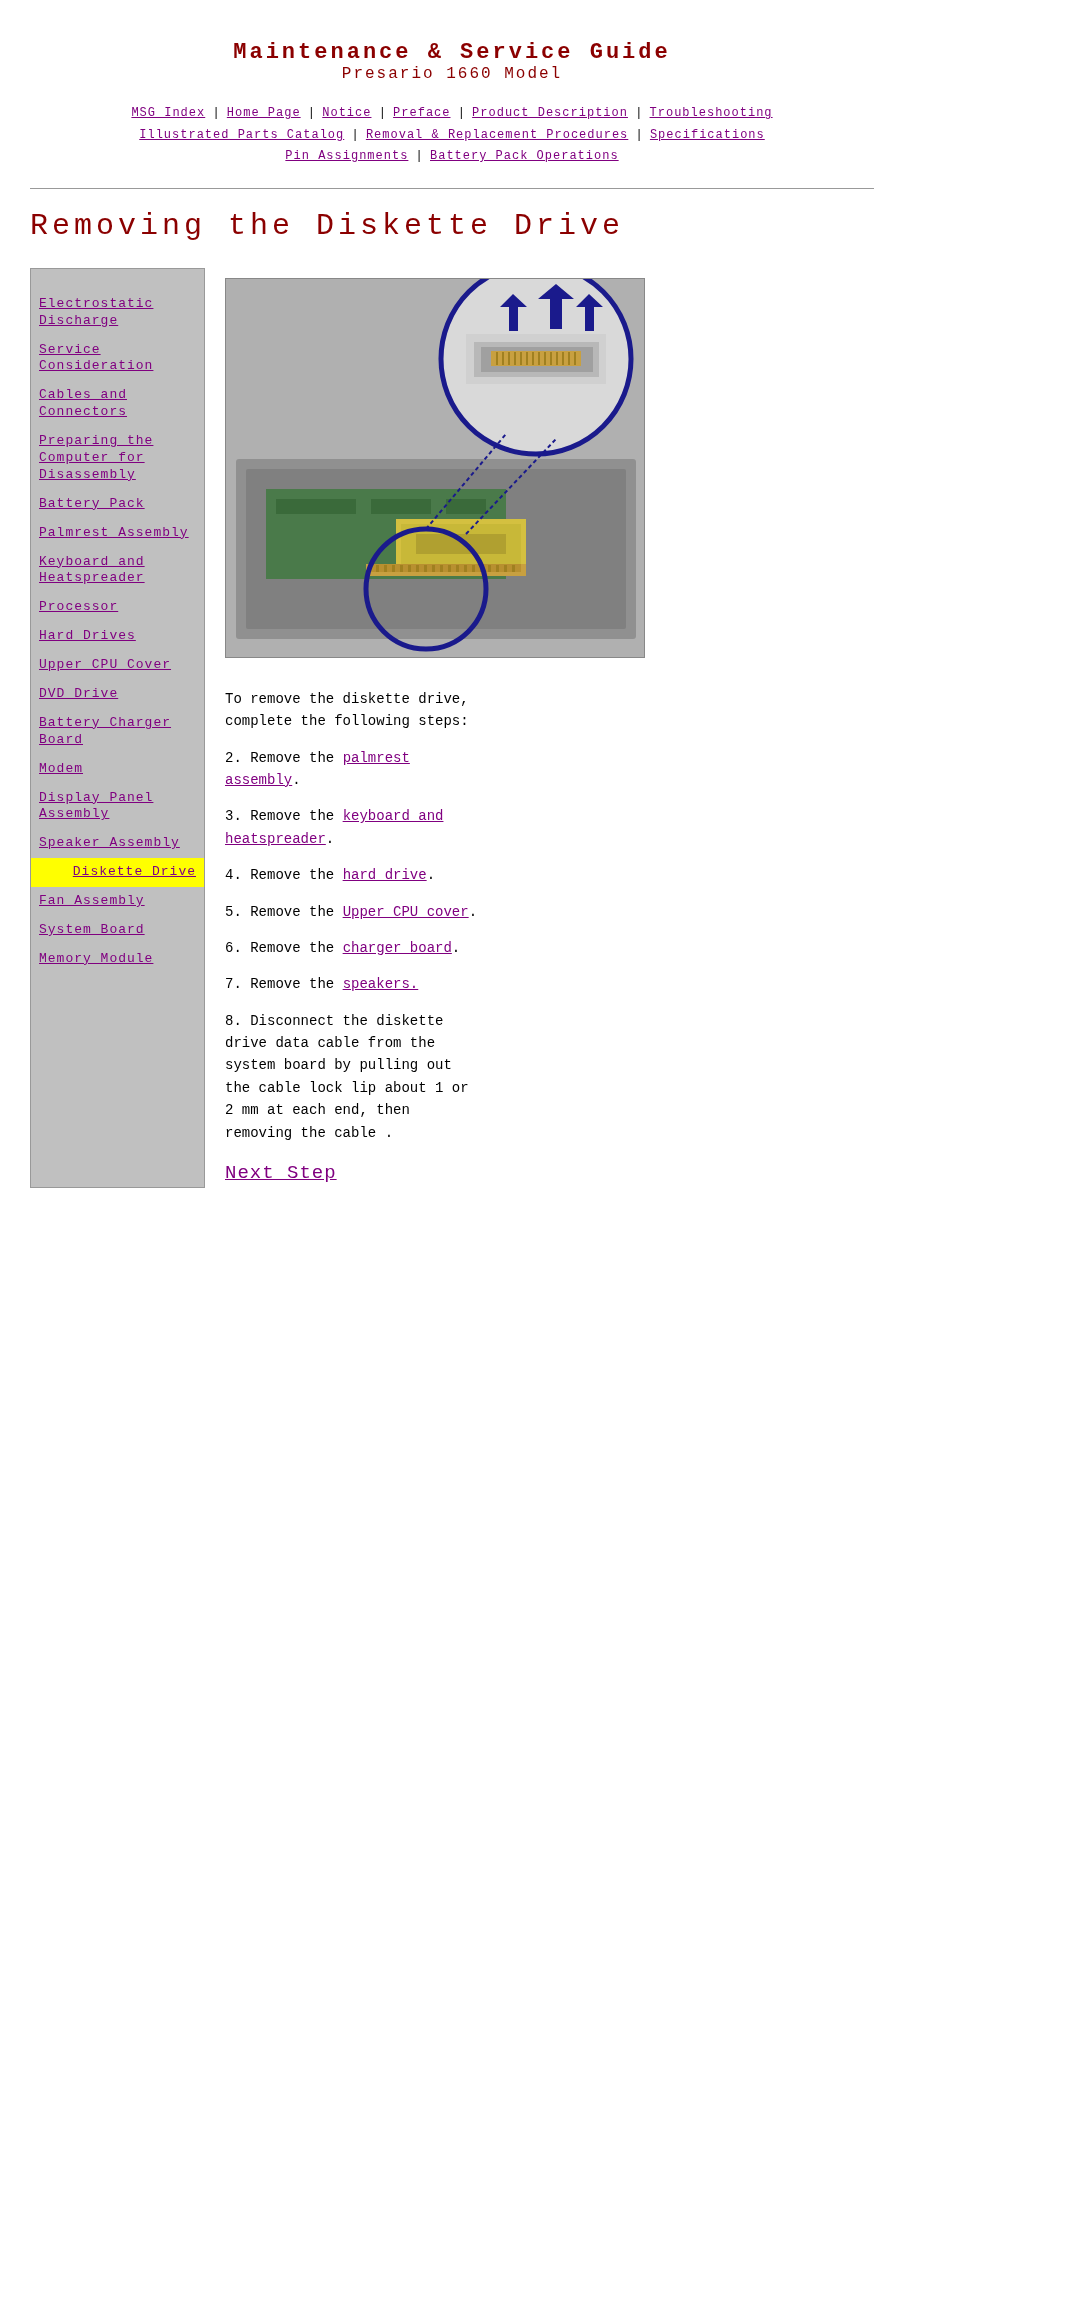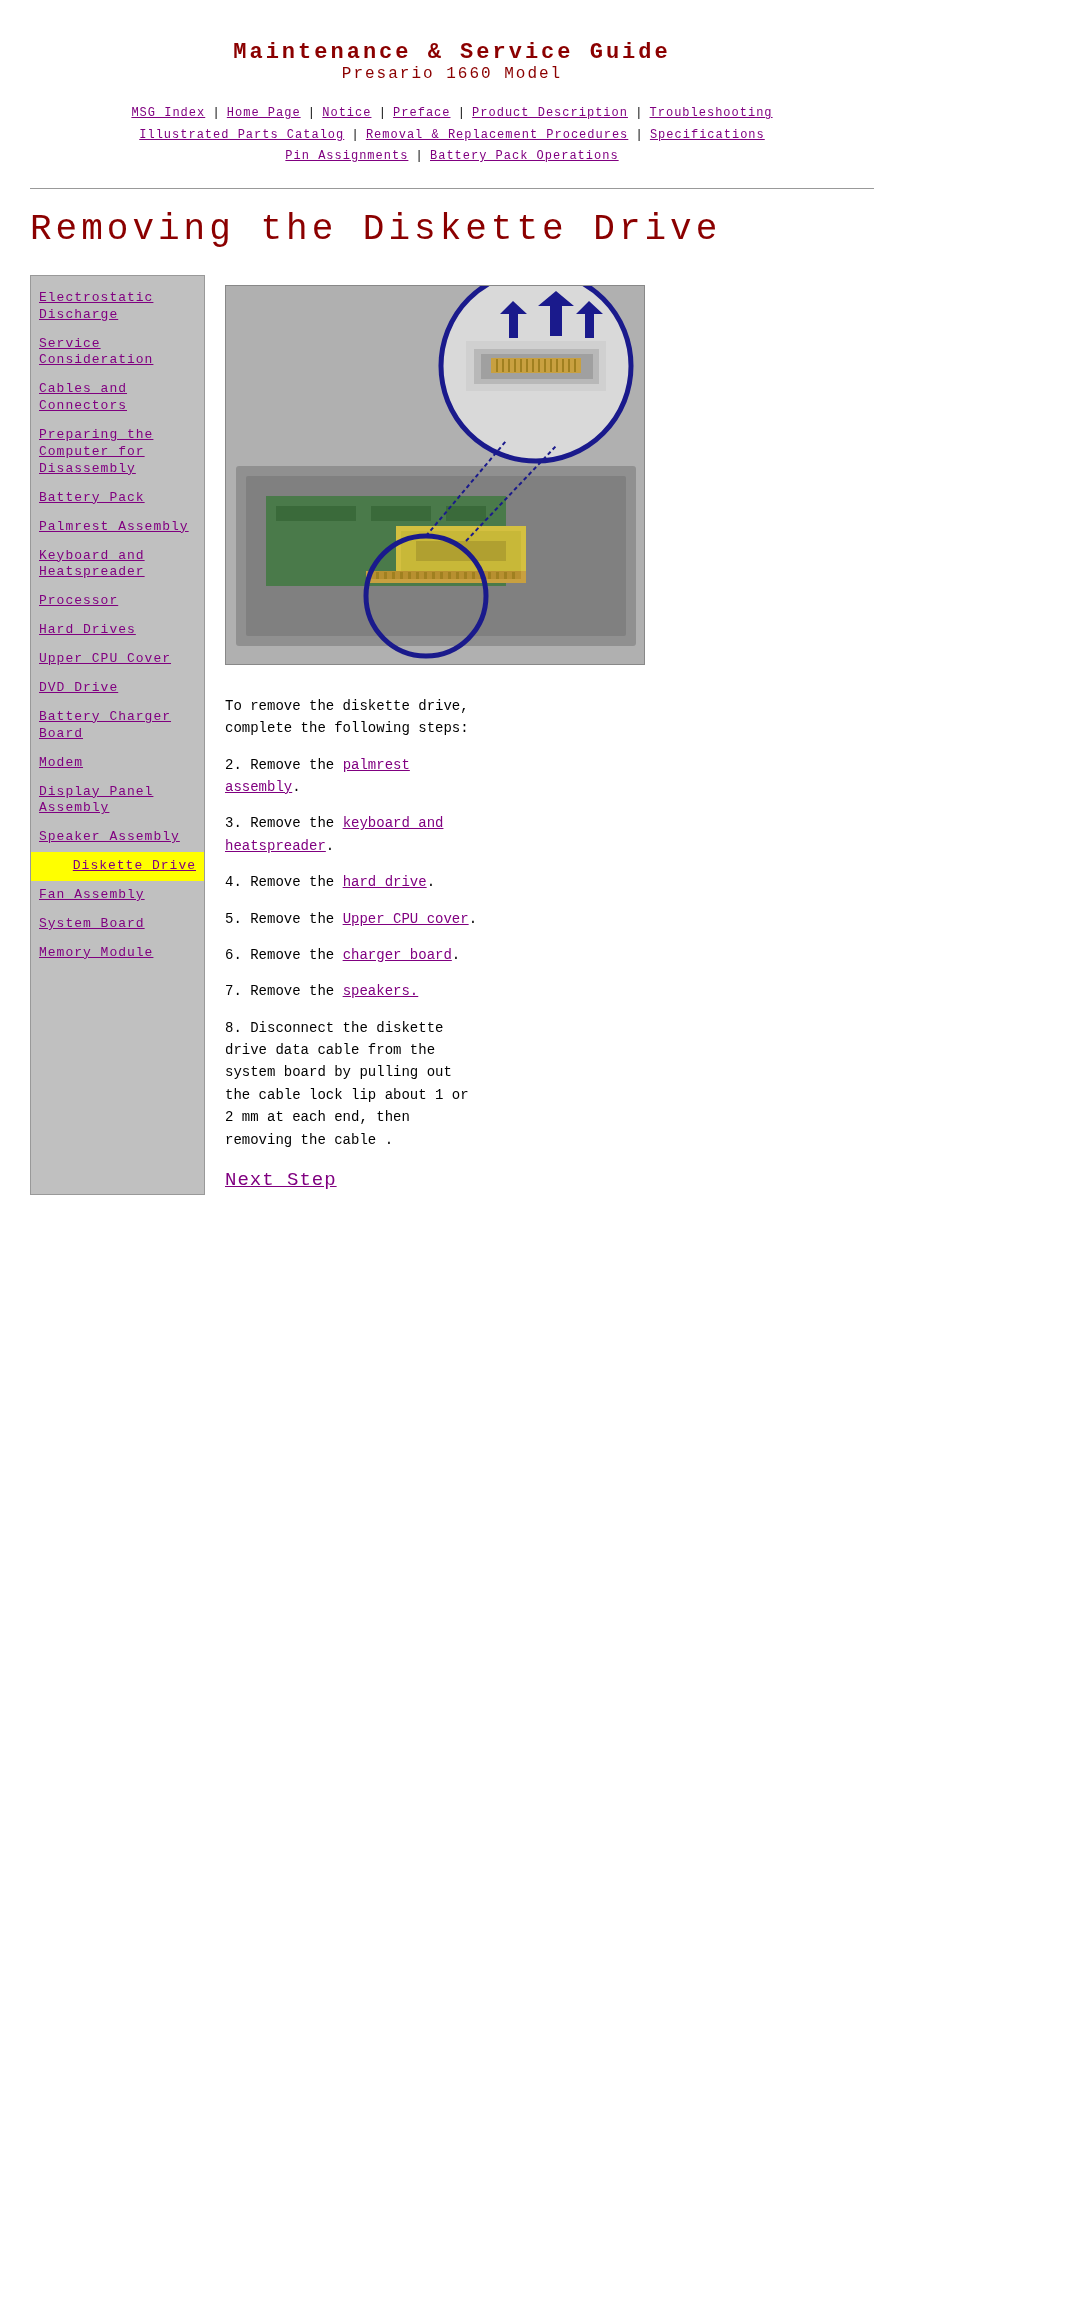--- a/index.html
+++ b/index.html
@@ -44,36 +44,36 @@
     .nav-separator {
       color: #000;
     }
     hr {
       border: none;
       border-top: 1px solid #999;
       margin: 20px 0;
     }
     .page-title {
       color: #8B0000;
-      font-size: 36px;
+      font-size: 30px;
       letter-spacing: 4px;
       margin: 20px 0 25px 0;
       font-weight: normal;
     }
     .content-area {
       display: flex;
       flex-direction: row;
       gap: 0;
     }
     .sidebar {
       width: 175px;
       min-width: 175px;
       background: #c0c0c0;
       border: 1px solid #999;
-      padding: 8px 0;
+      padding: 21px 0;
     }
     .sidebar-item {
       display: block;
       padding: 6px 8px;
       color: #800080;
       text-decoration: underline;
       font-size: 13px;
       letter-spacing: 1px;
       cursor: pointer;
       line-height: 1.3;

